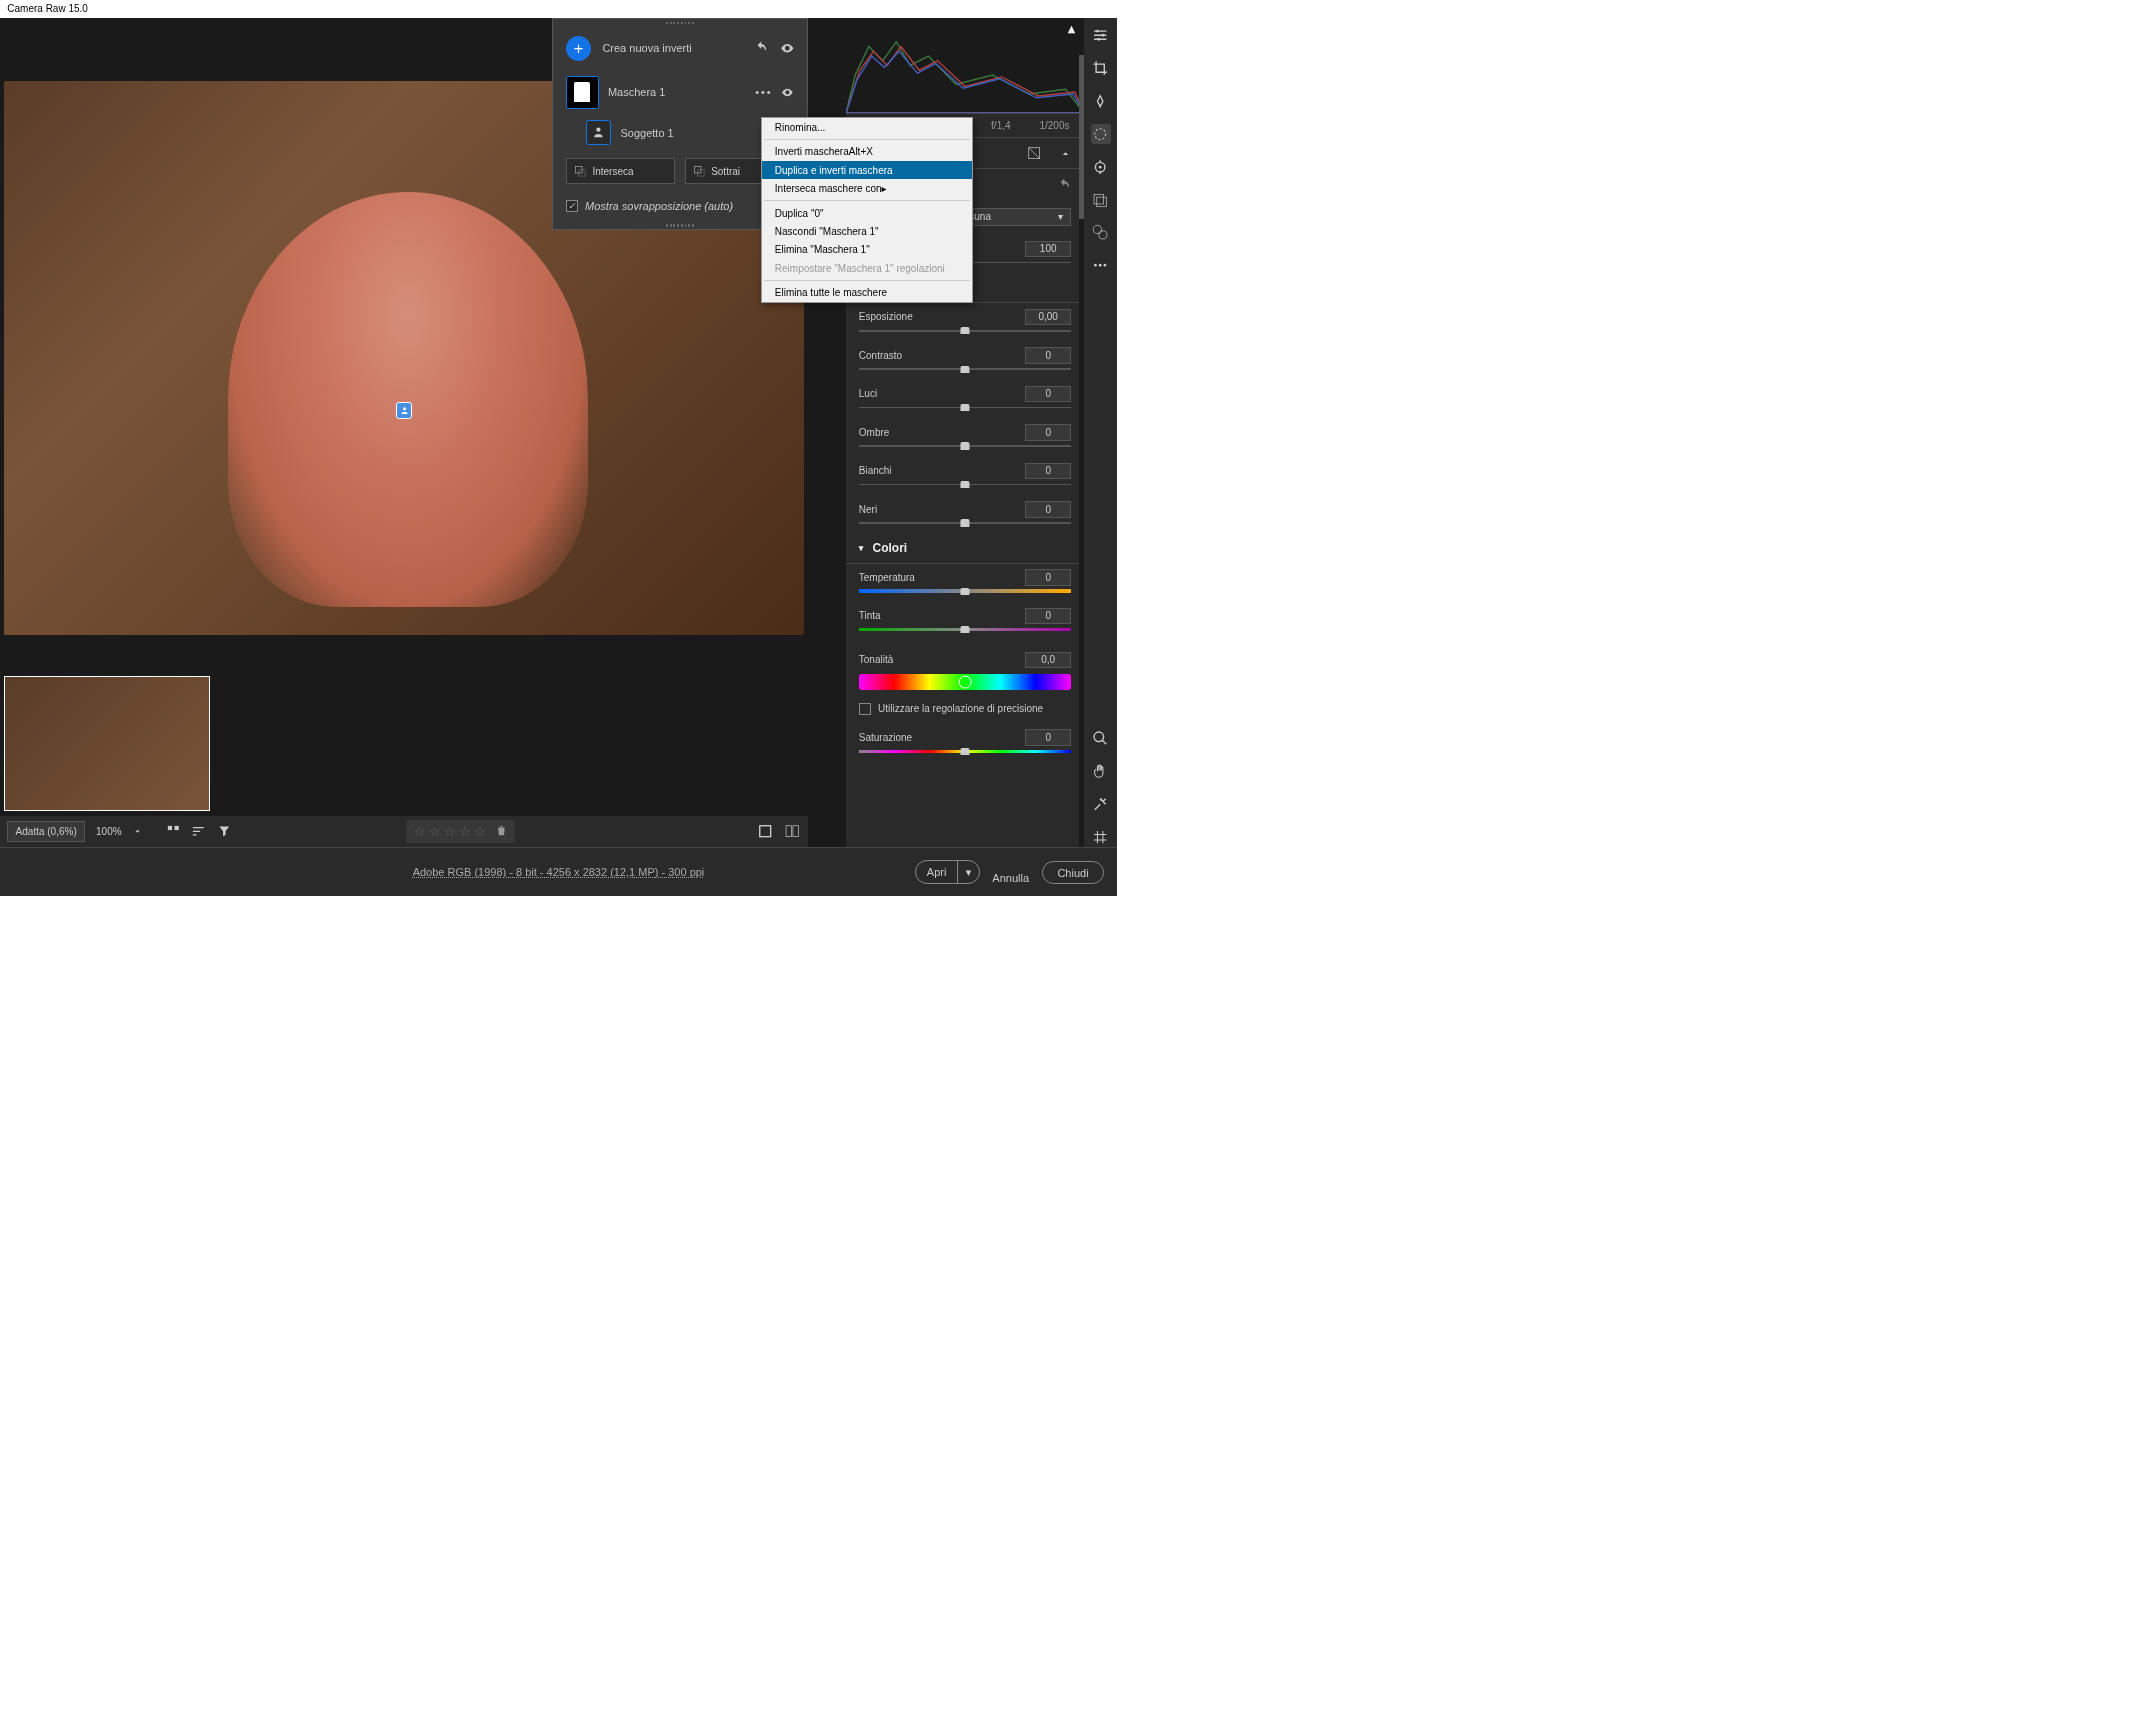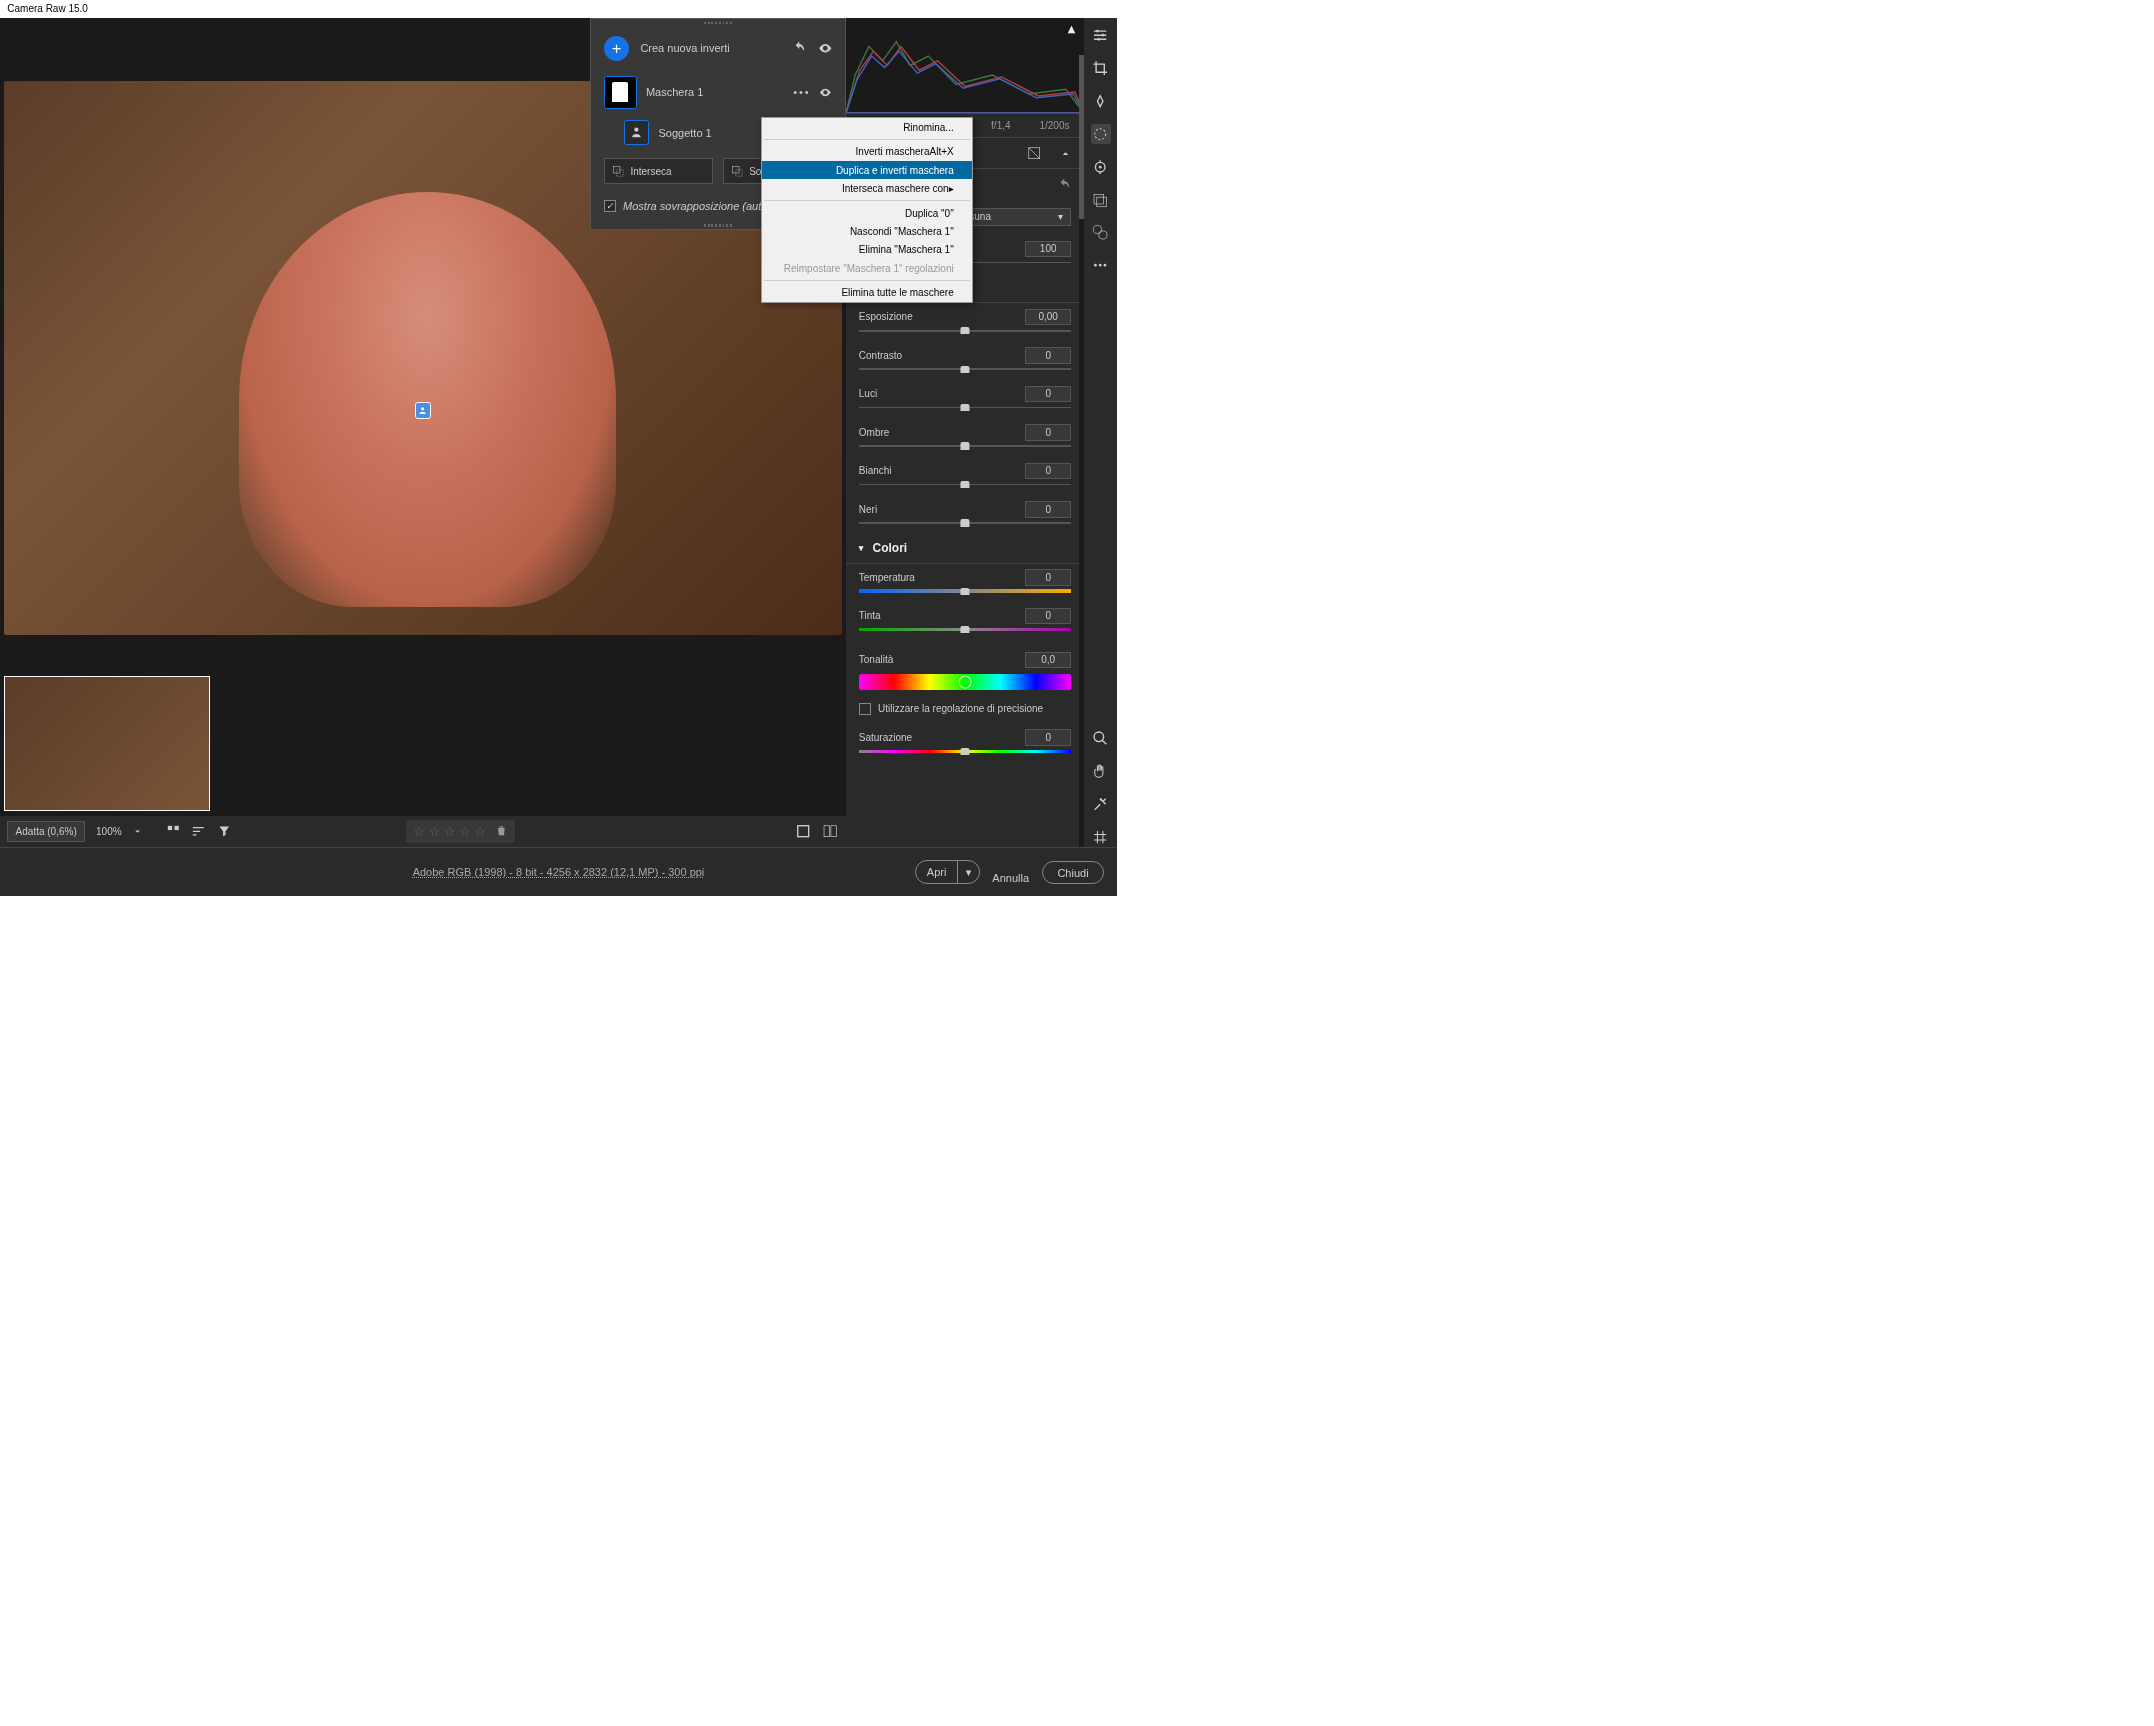--- a/index.html
+++ b/index.html
@@ -22,25 +22,25 @@
 .mask-row.selected { background:#383838; }
 .mask-thumb { width:33px; height:33px; background:#000; border:1.8px solid #1473e6; border-radius:2.7px; display:flex; align-items:center; justify-content:center; }
 .mask-thumb-inner { width:16.4px; height:20px; background:#fff; border-radius:1.8px 1.8px 0 0; }
 .subj-thumb { width:25.6px; height:25.6px; background:#2a2a2a; border:0.9px solid #1473e6; border-radius:2.7px; margin-left:20px; display:flex; align-items:center; justify-content:center; }
 .mask-btns { display:flex; gap:9.1px; padding:7.3px 12.8px; }
 .mask-btn { flex:1; background:#2a2a2a; border:0.9px solid #555; padding:5.5px 7.3px; display:flex; align-items:center; gap:5.5px; font-size:10px; color:#ccc; cursor:pointer; }
 .overlay-check { display:flex; align-items:center; padding:9.1px 12.8px; gap:7.3px; font-style:italic; }
 .grip { height:7.3px; display:flex; justify-content:center; align-items:center; }
 .grip-dots { width:27.4px; height:2.7px; background:repeating-linear-gradient(90deg,#666 0 1.8px,transparent 1.8px 3.7px); }
 .context-menu { position:absolute; top:117px; left:761px; width:212px; background:#f0f0f0; border:0.9px solid #999; box-shadow:1.8px 1.8px 7.3px rgba(0,0,0,0.4); font-size:10px; color:#000; z-index:100; }
-.context-menu .item { padding:3.7px 18.3px 3.7px 12.8px; cursor:default; display:flex; justify-content:flex-end; align-items:center; }
+.context-menu .item { padding:3.7px 18.3px 3.7px 12.8px; cursor:default; display:flex; justify-content:flex-start; align-items:center; }
 .context-menu .item.highlighted { background:#0369a1; color:#fff; }
 .context-menu .item.disabled { color:#999; }
 .context-menu .sep { height:0.9px; background:#ccc; margin:2.7px 1.8px; }
-.right-panel { width:238px; background:#2a2a2a; display:flex; flex-direction:column; overflow:hidden; }
+.right-panel { width:238px; background:#2a2a2a; display:flex; flex-direction:column; overflow:hidden;margin-left:38px; }
 .histogram { height:96px; background:#1a1a1a; position:relative; border-bottom:0.9px solid #444; }
 .histo-svg { width:100%; height:100%; }
 .camera-info { height:24px; display:flex; align-items:center; justify-content:space-around; font-size:10px; color:#999; border-bottom:0.9px solid #444; }
 .section-header { display:flex; align-items:center; padding:7.3px 12.8px; gap:9.1px; font-size:12px; font-weight:600; color:#eee; border-bottom:0.9px solid #444; cursor:pointer; }
 .section-header .chev { font-size:9.1px; }
 .mask-name-row { padding:9.1px 12.8px; display:flex; justify-content:space-between; align-items:center; font-size:12px; font-weight:600; }
 .control-row { padding:5.5px 12.8px 1.8px; display:flex; justify-content:space-between; align-items:center; font-size:10px; color:#ccc; }
 .select-box { background:#383838; border:0.9px solid #555; padding:2.7px 7.3px; font-size:10px; color:#ccc; min-width:128px; display:flex; justify-content:space-between; align-items:center; }
 .value-box { background:#383838; border:0.9px solid #555; padding:1.8px 0; font-size:10px; color:#ccc; width:46px; text-align:center; }
 .slider { margin:0 12.8px 7.3px; height:7.3px; position:relative; }

